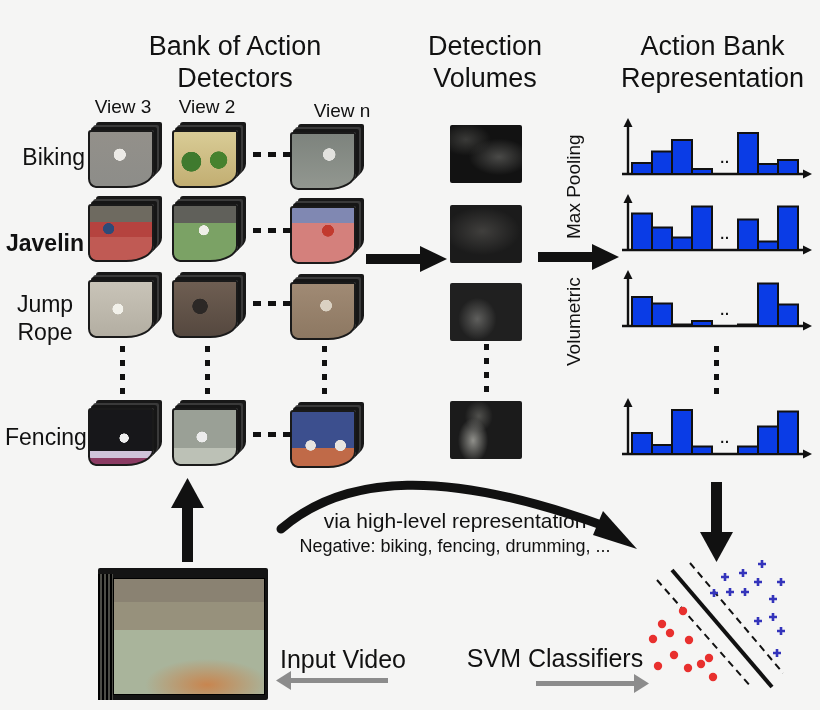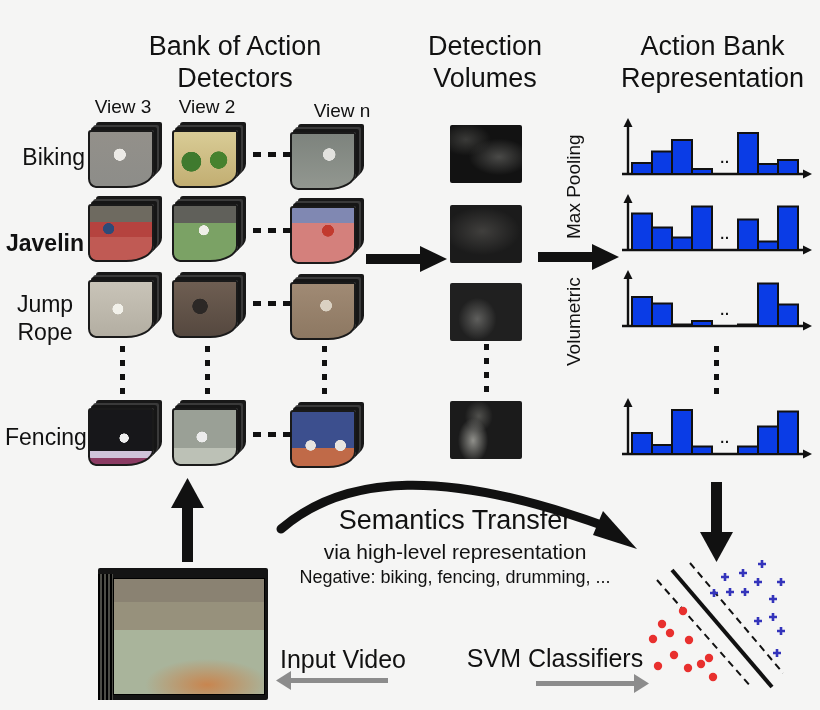--- a/index.html
+++ b/index.html
@@ -251,21 +251,20 @@
         <path d="M 141 30 H 149 M 145 26 V 34" stroke="#3434bb" stroke-width="2.6"></path>
         <path d="M 74 41 H 82 M 78 37 V 45" stroke="#3434bb" stroke-width="2.6"></path>
         <path d="M 133 47 H 141 M 137 43 V 51" stroke="#3434bb" stroke-width="2.6"></path>
         <path d="M 118 69 H 126 M 122 65 V 73" stroke="#3434bb" stroke-width="2.6"></path>
         <path d="M 133 65 H 141 M 137 61 V 69" stroke="#3434bb" stroke-width="2.6"></path>
         <path d="M 141 79 H 149 M 145 75 V 83" stroke="#3434bb" stroke-width="2.6"></path>
         <path d="M 137 101 H 145 M 141 97 V 105" stroke="#3434bb" stroke-width="2.6"></path>
       </svg></div>
 
   <div class="semantics">
-    <div class="sem-title">Semantics Transfer</div>
     <div class="sem-sub">via high-level representation</div>
     <div class="sem-line">Negative: biking, fencing, drumming, ...</div>
   </div>
 
   <div class="input-video">
     <div class="edge"></div>
     <div class="screen"></div>
   </div>
 
   <div class="biglabel" style="left:455px;top:644px;width:200px;">SVM Classifiers</div>

